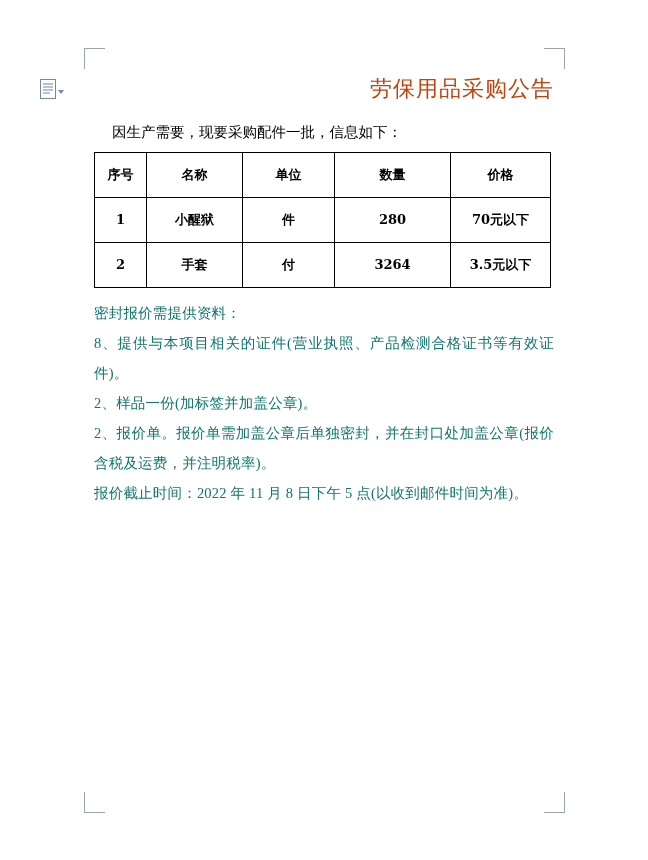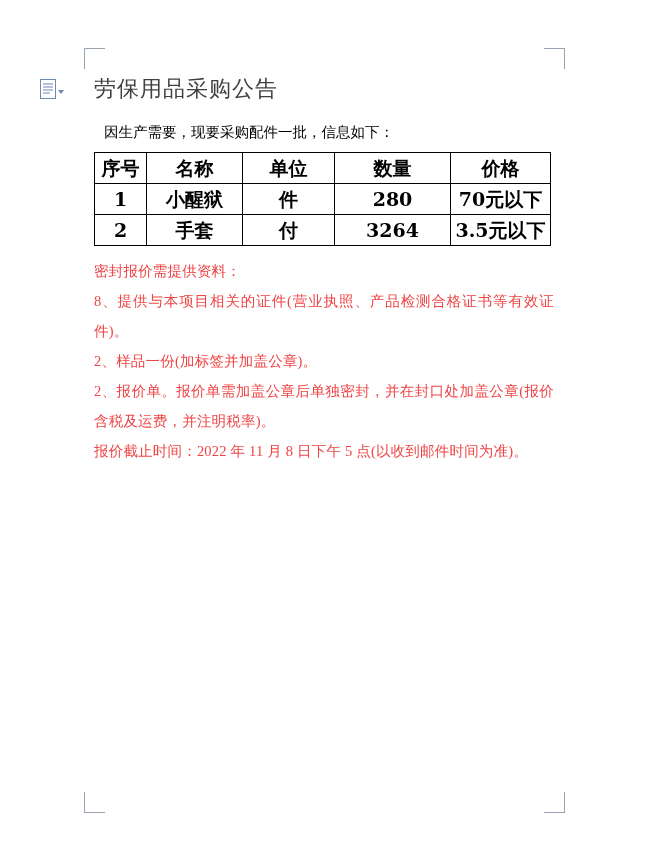--- a/index.html
+++ b/index.html
@@ -59,60 +59,60 @@
 
   
   .content {
     position: absolute;
     left: 94px;
     top: 62px;
     width: 460px;
   }
 
   .title {
-    text-align: left;
+    text-align: right;
     font-size: 22px;
     font-family: "DejaVu Serif", "Liberation Serif", serif;
     font-weight: 400;
     letter-spacing: 1px;
     margin: 12px 0 14px 0;
-    color: #404040;
+    color: #c2410c;
   }
 
   .para {
     font-size: 14.5px;
     line-height: 30px;
     text-align: justify;
     margin: 0;
-    color: #ef4444;
+    color: #0f766e;
     letter-spacing: 0.2px;
   }
 
   .lead {
     font-size: 14.5px;
     line-height: 28px;
-    margin: 0 0 6px 8px;
+    margin: 0 0 6px 16px;
     padding-left: 2px;
   }
 
   table.goods {
     border-collapse: collapse;
     width: 456px;
     margin: 4px 0 10px 0;
     table-layout: fixed;
   }
   table.goods th,
   table.goods td {
     border: 1px solid #000000;
-    font-size: 19px;
+    font-size: 13px;
     font-weight: bold;
     text-align: center;
     height: 22px;
     line-height: 22px;
-    padding: 4px;
+    padding: 11px;
     font-family: "DejaVu Serif", "Liberation Serif", serif;
   }
   table.goods col.c0 { width: 52px; }
   table.goods col.c1 { width: 96px; }
   table.goods col.c2 { width: 92px; }
   table.goods col.c3 { width: 116px; }
   table.goods col.c4 { width: 100px; }
 
   .body-block { margin-top: 8px; }
   .body-block p { margin: 0; }

